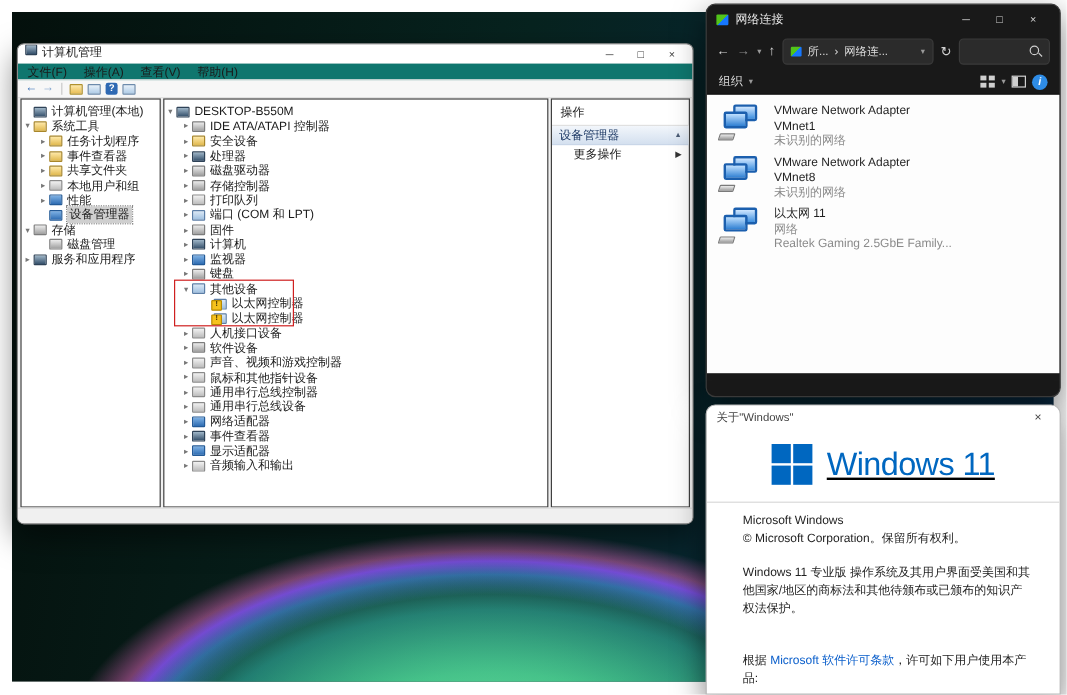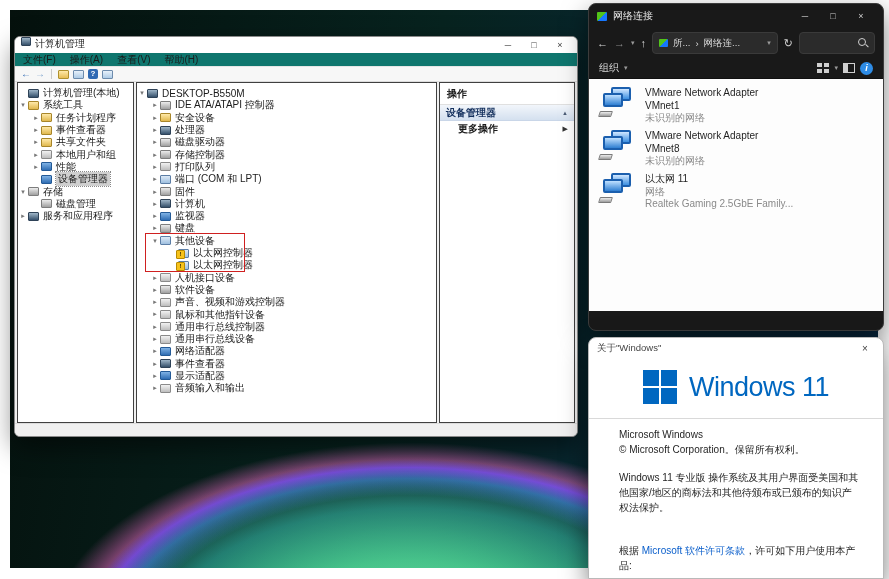--- a/index.html
+++ b/index.html
@@ -28,21 +28,21 @@
   .tb-glyph{font-size:10px;line-height:10px;}
   .tb-back{color:#2f69b3;font-weight:bold;}
   .tb-fwd{color:#7ea3cd;font-weight:bold;}
   .tb-box{width:11px;height:9px;border:1px solid #6d8bac;border-radius:1px;background:linear-gradient(180deg,#e8f1fa,#aecbe6);}
   .tb-folder{width:11px;height:9px;border:1px solid #b0912d;border-radius:1px;background:linear-gradient(180deg,#ffe9a8,#e7bd55);}
   .tb-help{width:10px;height:10px;border-radius:2px;background:#2f69b3;color:#fff;font-size:8px;line-height:10px;text-align:center;font-weight:bold;}
   .cm-body{position:absolute;left:0;right:0;top:45px;bottom:13px;display:flex;background:#f0f0f0;}
   .pane{background:#fff;border:1px solid #404040;overflow:hidden;position:relative;}
   .pane.left{width:117px;margin-left:2px;}
   .pane.mid{flex:1;margin-left:2px;}
-  .pane.right{width:136px;margin:0 2px;font-weight:bold;}
+  .pane.right{width:116px;margin:0 2px;}
   .tree{padding-top:4px;}
   .trow{display:flex;align-items:center;height:12.3px;font-size:10px;color:#1a1a1a;white-space:nowrap;}
   .trow[data-indent="1"]{padding-left:13px;}
   .trow[data-indent="2"]{padding-left:31px;}
   .exp{width:10px;flex:none;text-align:center;color:#777;font-size:7px;}
   .dev-icon{width:11px;height:9px;margin-right:4px;border:1px solid #5c7ea6;border-radius:1px;background:linear-gradient(180deg,#dce9f6,#9fc0e0);flex:none;position:relative;}
   .dev-icon[data-icon="computer-icon"],.dev-icon[data-icon="system-icon"]{background:linear-gradient(180deg,#9fb6c8,#35506b);border-color:#2e4257;}
   .dev-icon[data-icon="monitor-icon"],.dev-icon[data-icon="display-icon"],.dev-icon[data-icon="network-icon"],.dev-icon[data-icon="devmgr-icon"]{background:linear-gradient(180deg,#7fb2e5,#2f6db3);border-color:#235a97;}
   .dev-icon[data-icon="disk-icon"],.dev-icon[data-icon="storage-icon"],.dev-icon[data-icon="keyboard-icon"],.dev-icon[data-icon="firmware-icon"]{background:linear-gradient(180deg,#ececec,#a0a0a0);border-color:#7d7d7d;}
   .dev-icon[data-icon="security-icon"],.dev-icon[data-icon="folder-icon"],.dev-icon[data-icon="tools-icon"],.dev-icon[data-icon="event-icon"]{background:linear-gradient(180deg,#ffe9a8,#e0b84e);border-color:#a8862a;}
@@ -97,21 +97,21 @@
   .view-ico1{width:13px;height:11px;border:1px solid #555;border-radius:2px;background:
       linear-gradient(#bfbfbf,#bfbfbf) 2px 2px/8px 1px no-repeat,
       linear-gradient(#bfbfbf,#bfbfbf) 2px 5px/8px 1px no-repeat,
       linear-gradient(#bfbfbf,#bfbfbf) 2px 8px/8px 1px no-repeat;}
   .view-ico2{width:13px;height:11px;border:1px solid #bfbfbf;border-radius:2px;background:linear-gradient(#e8e8e8,#e8e8e8) 3px 3px/6px 4px no-repeat;}
   
   .about{left:588px;top:337px;width:296px;height:242px;background:#fff;border:1px solid #b9b9b9;border-radius:8px 8px 0 0;overflow:hidden;}
   .about-title{height:20px;display:flex;align-items:center;padding:0 8px;font-size:9.5px;color:#444;}
   .about-title .grow{flex:1;}
   .about-title .wc-btn{width:20px;color:#444;font-size:10px;}
-  .logo-row{display:flex;align-items:center;justify-content:center;gap:12px;margin-top:8px;height:42px;}
+  .logo-row{display:flex;align-items:center;justify-content:center;gap:12px;margin-top:8px;height:42px;text-decoration:underline;}
   .wsq{display:grid;grid-template-columns:16px 16px;grid-template-rows:16px 16px;gap:2px;}
   .wsq span{background:#0067C0;}
   .wordmark{font-size:27px;color:#0067C0;letter-spacing:-0.5px;}
   .about-divider{border-top:1px solid #d9d9d9;margin-top:10px;}
   .about-body{padding:8px 24px 0 30px;font-size:10px;color:#1f1f1f;line-height:1.5;}
   .about-body .para{margin-top:13px;}
   .about-body .terms{margin-top:28px;}
   .about-body .link{color:#0b5fcb;cursor:pointer;}
 </style>
 </head>

